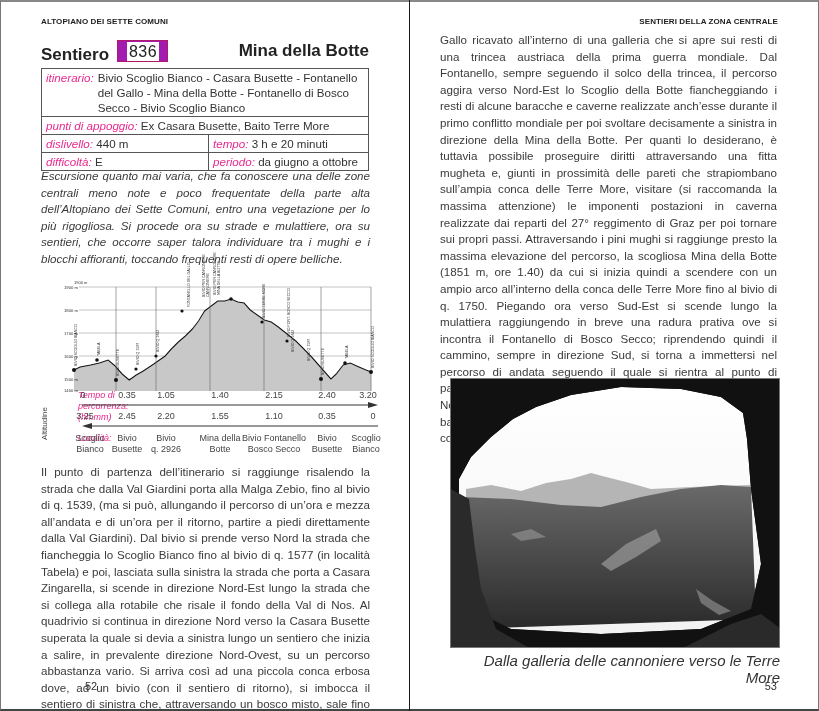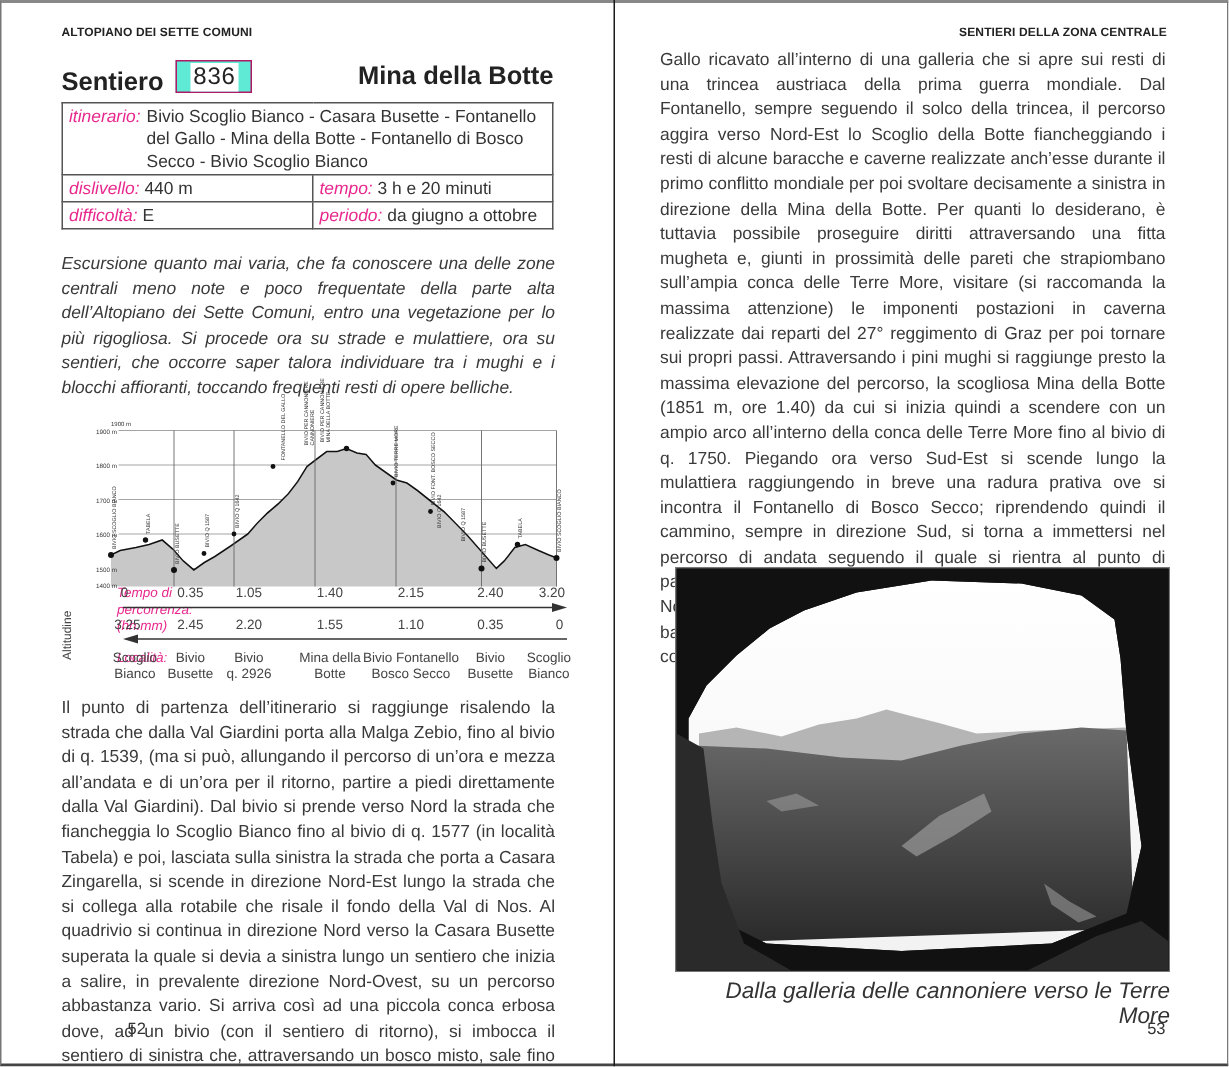--- a/index.html
+++ b/index.html
@@ -12,21 +12,21 @@
   .page { position: absolute; top: 0; height: 711px; }
   .page.left { left: 0; width: 409px; }
   .page.right { left: 410px; width: 409px; }
 
   .running-head { position: absolute; top: 17px; font-size: 8px; font-weight: bold; letter-spacing: 0.1px; color: #222; }
   .left .running-head { left: 41px; }
   .right .running-head { right: 41px; }
 
   .title-row { position: absolute; left: 41px; top: 39px; width: 328px; height: 26px; }
   .title-row .word { position: absolute; left: 0; top: 6px; font-size: 17px; font-weight: bold; color: #222; }
-  .num-badge { position: absolute; left: 76px; top: 1px; height: 22px; width: 51px; background: #5eead4; border: 1px solid #b01868; }
+  .num-badge { position: absolute; left: 76px; top: 1px; height: 22px; width: 51px; background: #a21caf; border: 1px solid #b01868; }
   .num-badge span { position: absolute; left: 9px; top: 1px; width: 32px; height: 19px; background: #fff;
                     font-size: 16px; color: #222; text-align: center; line-height: 19px; letter-spacing: 0.5px; }
   .title-row .name { position: absolute; right: 0; top: 2px; font-size: 17px; font-weight: bold; color: #222; }
 
   .info-table { position: absolute; left: 41px; top: 68px; width: 328px; border-collapse: collapse; font-size: 11.6px; color: #333; padding-left: 33px; }
   .info-table td { border: 1px solid #555; padding: 1px 4px 1px 4px; vertical-align: top; line-height: 15px; }
   .lbl { color: #e8288e; font-style: italic; }
   .itin-grid { display: flex; }
   .itin-grid .lbl { flex: none; margin-right: 4px; }
 
@@ -71,20 +71,26 @@
   </div>
 
   <table class="info-table">
     <tbody>
         <tr>
       <td colspan="2">
         <div class="itin-grid">
           <span class="lbl">itinerario:</span>
           <span>Bivio Scoglio Bianco - Casara Busette - Fontanello del Gallo - Mina della Botte - Fontanello di Bosco Secco - Bivio Scoglio Bianco</span>
         </div>
+      </td>
+    </tr>
+    <tr>
+      <td colspan="2">
+        <span class="lbl">punti di appoggio:</span>
+        <span>Ex Casara Busette, Baito Terre More</span>
       </td>
     </tr>
     <tr>
       <td style="width:167px">
         <span class="lbl">dislivello:</span>
         <span>440 m</span>
       </td>
       <td>
         <span class="lbl">tempo:</span>
         <span>3 h e 20 minuti</span>

